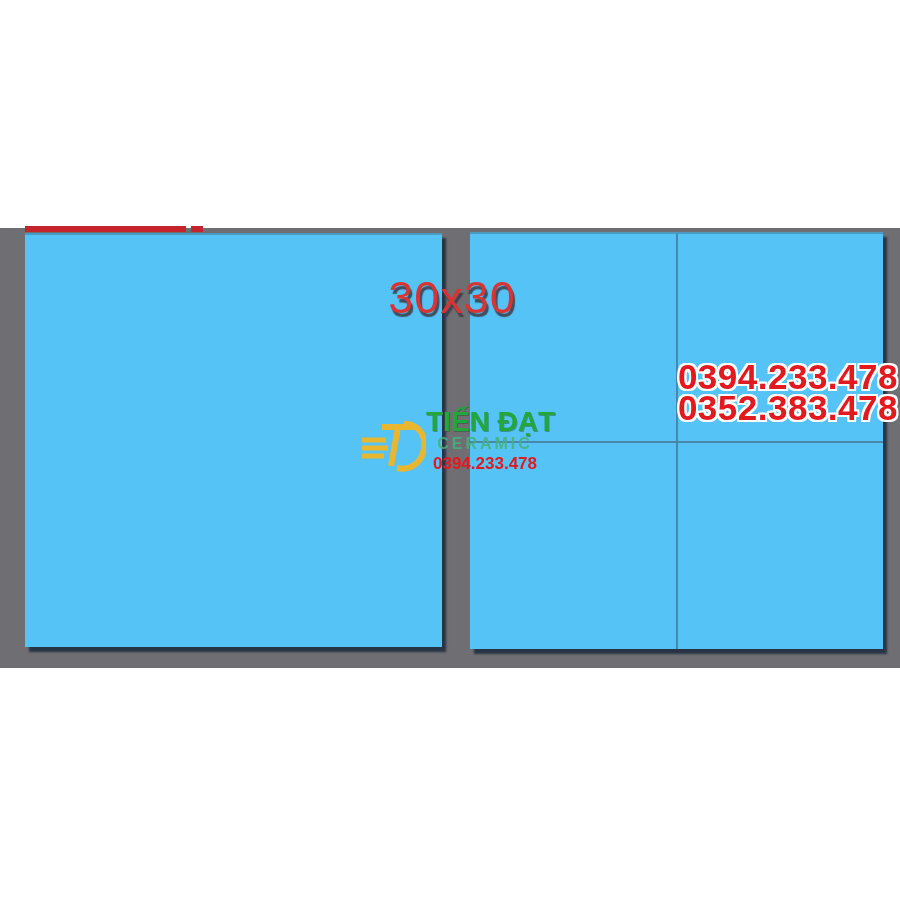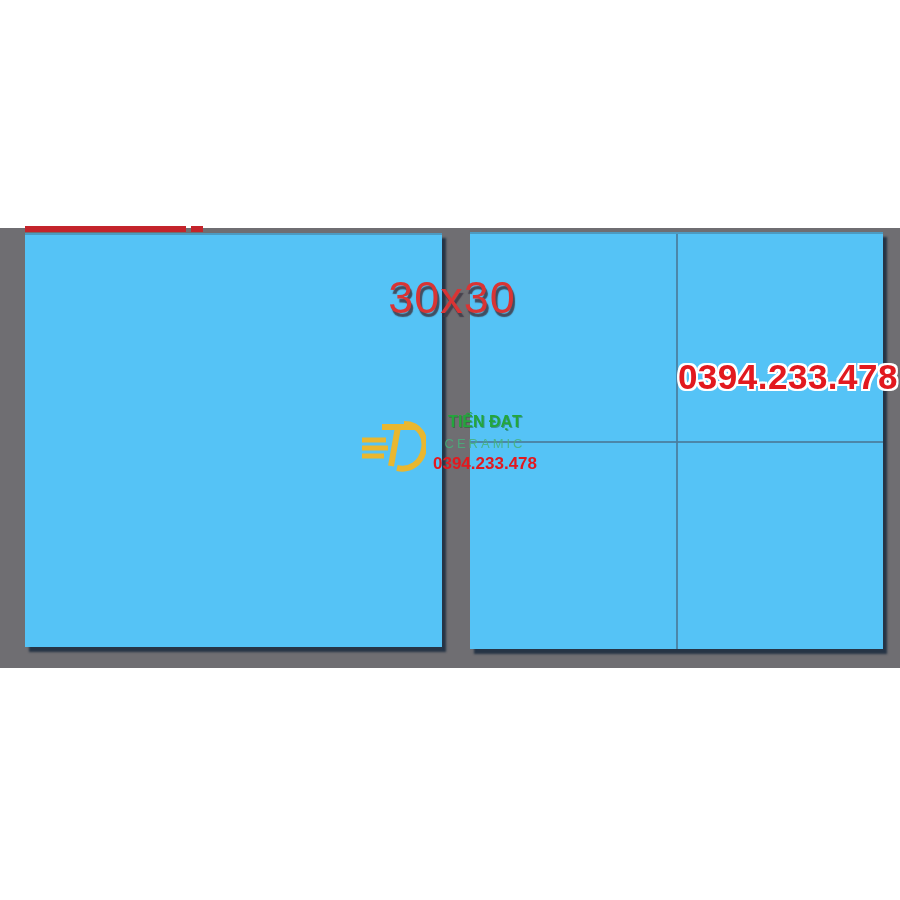--- a/index.html
+++ b/index.html
@@ -108,30 +108,30 @@
     height: 56px;
   }
   .logo-text {
     position: absolute;
     left: 66px;
     top: 0;
     width: 118px;
     text-align: center;
   }
   .logo-brand {
-    font-size: 16px;
+    font-size: 28px;
     font-weight: bold;
     color: var(--logo_green, #23a63c);
     line-height: 24px;
     text-shadow: 1px 1px 0 rgba(20, 90, 35, 0.45);
     white-space: nowrap;
   }
   .logo-subtitle {
-    font-size: 13px;
-    font-weight: normal;
+    font-size: 16px;
+    font-weight: bold;
     letter-spacing: 3px;
     color: var(--logo_teal, #46b27b);
     opacity: 0.85;
     line-height: 19px;
     white-space: nowrap;
     text-align: center;
   }
   .logo-phone {
     font-size: 17px;
     font-weight: bold;
@@ -190,15 +190,16 @@
     </svg>
     <div class="logo-text">
       <div class="logo-brand">TIẾN ĐẠT</div>
       <div class="logo-subtitle">CERAMIC</div>
       <div class="logo-phone">0394.233.478</div>
     </div>
   </div>
 
   <div class="phones">
     <div>0394.233.478</div>
+    <div>0352.383.478</div>
   </div>
 
 </div>
 
 </body></html>

